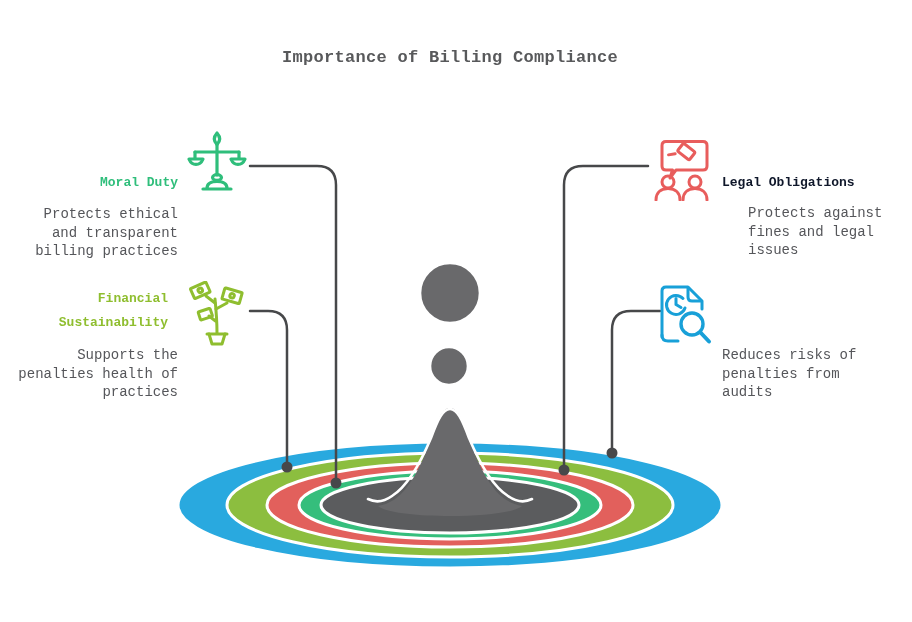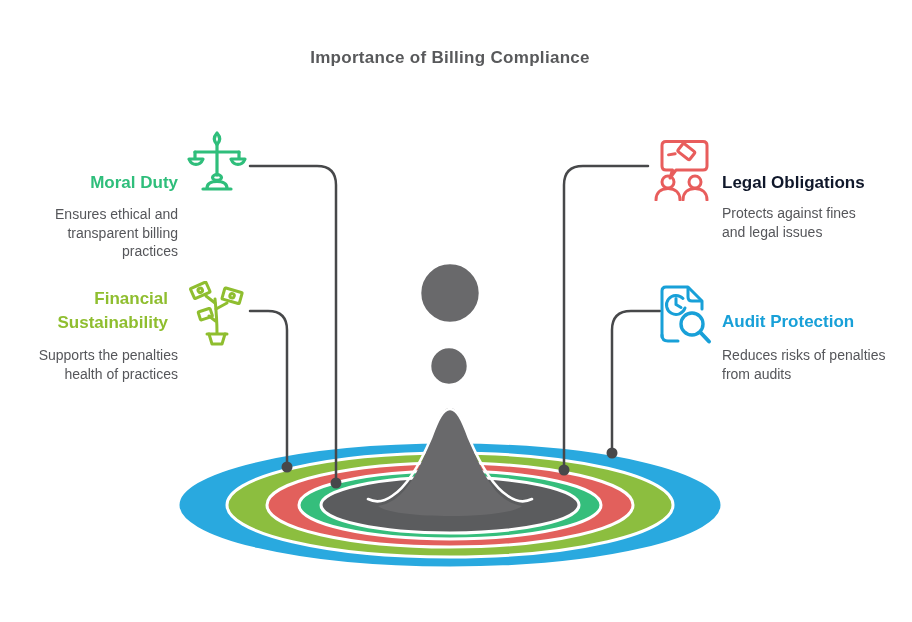--- a/index.html
+++ b/index.html
@@ -1,33 +1,33 @@
 <!DOCTYPE html>
 <html><head>
 <meta charset="utf-8">
 <style>
   html,body{margin:0;padding:0;background:#fff;}
   .canvas{
     position:relative;width:912px;height:622px;background:#ffffff;overflow:hidden;
-    font-family:Liberation Sans, sans-serif;
+    font-family:Liberation Mono, monospace;
   }
   .title{
     position:absolute;top:48px;left:0;width:900px;text-align:center;
     font-size:17px;font-weight:700;color:#58595B;letter-spacing:.3px;
   }
-  .heading{position:absolute;font-size:17px;font-weight:700;line-height:24px;}
+  .heading{position:absolute;font-size:13px;font-weight:700;line-height:24px;}
   .heading.right-al{text-align:right;}
   .desc{position:absolute;font-size:14px;line-height:18.5px;color:#55565A;}
   .desc.right-al{text-align:right;}
   .h-moral{color:#2FBE7B;left:38px;top:171px;width:140px;}
   .d-moral{left:28px;top:205px;width:150px;}
   .h-financial{color:#8FBE2F;left:28px;top:287px;width:140px;}
   .d-financial{left:18px;top:346px;width:160px;}
   .h-legal{color:#0f172a;left:722px;top:171px;width:190px;}
-  .d-legal{left:722px;top:204px;width:160px;}
+  .d-legal{left:748px;top:204px;width:160px;}
   .h-audit{color:#18A0D8;left:722px;top:310px;width:190px;}
   .d-audit{left:722px;top:346px;width:165px;}
   .icon{position:absolute;}
   .icon-moral{left:187px;top:130px;}
   .icon-financial{left:186px;top:281px;}
   .icon-legal{left:649px;top:139px;}
   .icon-audit{left:652px;top:283px;}
   .scene{position:absolute;left:0;top:0;}
 </style>
 </head>
@@ -76,21 +76,21 @@
     <path d="M8,22 L8,28 M52,22 L52,28"></path>
     <path d="M2,29 L16,29"></path>
     <path d="M2.5,30 A7,7 0 0 0 15.5,30"></path>
     <path d="M44,29 L58,29"></path>
     <path d="M44.5,30 A7,7 0 0 0 57.5,30"></path>
     <ellipse cx="30" cy="47.5" rx="4.5" ry="2.8"></ellipse>
     <path d="M20,58.5 C20,52.5 25,51.5 30,51.5 C35,51.5 40,52.5 40,58.5"></path>
     <path d="M16,59 L44,59"></path>
   </svg>
   <div class="heading right-al h-moral">Moral Duty</div>
-  <div class="desc right-al d-moral">Ensures ethical and transparent billing practices</div>
+  <div class="desc right-al d-moral">Protects ethical and transparent billing practices</div>
 
   <svg class="icon icon-financial" width="62" height="68" viewBox="0 0 62 68" fill="none" stroke="#8FBE2F" stroke-width="3" stroke-linecap="round" stroke-linejoin="round">
     <path d="M31,52 C31,40 30,28 29,18"></path>
     <path d="M29,22 L20,15"></path>
     <path d="M30,28 L41,22"></path>
     <path d="M29.5,40 L23,35"></path>
     <g transform="rotate(-24 14 10)">
         <rect x="6" y="4" width="17" height="11" rx="1"></rect>
         <circle cx="14.5" cy="9.5" r="2.2"></circle>
       </g>
@@ -123,16 +123,15 @@
 
   <svg class="icon icon-audit" width="62" height="66" viewBox="0 0 62 66" fill="none" stroke="#18A0D8" stroke-width="3" stroke-linecap="round" stroke-linejoin="round">
     <path d="M10,54 L10,8 Q10,4 14,4 L36,4 L50,18 L50,26"></path>
     <path d="M36,5 L36,14 Q36,18 40,18 L49,18"></path>
     <path d="M10,52 Q10,58 16,58 L26,58"></path>
     <path d="M31,15.5 A9.5,9.5 0 1 0 33,25"></path>
     <path d="M24,21.5 L24,15.5 M24,21.5 L29,24.5"></path>
     <circle cx="40" cy="41" r="11" fill="#ffffff" stroke-width="3.4"></circle>
     <path d="M48.5,49.5 L57,58.5" stroke-width="4"></path>
   </svg>
-  <div class="heading h-audit">Audit Protection</div>
   <div class="desc d-audit">Reduces risks of penalties from audits</div>
 
 </div>
 
 </body></html>

